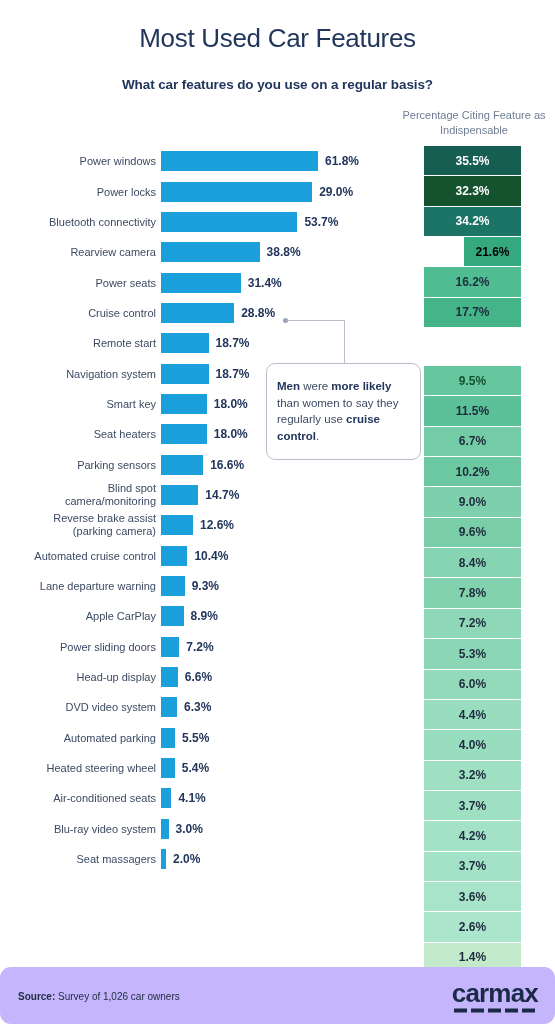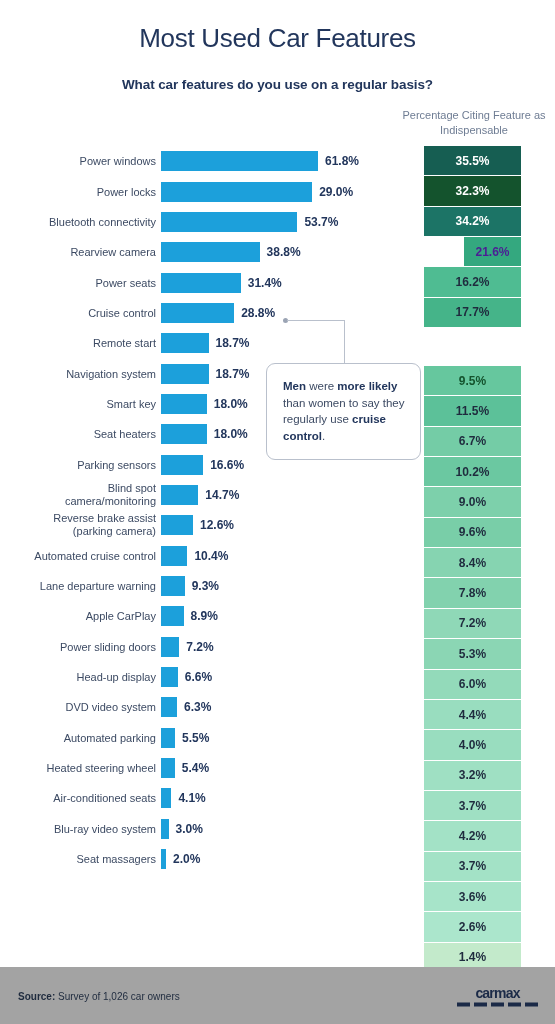--- a/index.html
+++ b/index.html
@@ -115,21 +115,21 @@
   
   .callout {
     position: absolute;
     left: 266px;
     top: 363px;
     width: 155px;
     box-sizing: border-box;
     border: 1px solid #B9C0CC;
     border-radius: 9px;
     background: #ffffff;
-    padding: 14px 14px 14px 16px;
+    padding: 14px 14px 14px 10px;
     font-size: 11.5px;
     line-height: 1.45;
     color: #3C4A63;
   }
   .callout b { color: #22365C; font-weight: 700; }
 
   .callout-connector {
     position: absolute;
     left: 283px;
     top: 318px;
@@ -162,40 +162,41 @@
     background: #B9C0CC;
   }
 
   
   .footer {
     position: absolute;
     left: 0;
     bottom: 0;
     width: 555px;
     height: 57px;
-    background: #a3a3a3;
+    background: #c4b5fd;
+    border-radius: 11px;
   }
   .source {
     position: absolute;
     left: 18px;
     top: 50%;
     transform: translateY(-50%);
     font-size: 10px;
     color: #1F2B3E;
   }
   .source b { font-weight: 700; }
   .logo {
     position: absolute;
     right: 17px;
     top: 50%;
     transform: translateY(-50%);
     text-align: center;
   }
   .logo-word {
-    font-size: 14px;
+    font-size: 26px;
     font-weight: 700;
     letter-spacing: -0.8px;
     color: #1B2A47;
     line-height: 1;
   }
   .logo-dashes {
     display: flex;
     gap: 4px;
     justify-content: center;
     margin-top: 3px;
@@ -388,21 +389,21 @@
         <div class="bar" style="width: 5.08091px; background: rgb(28, 160, 219);"></div>
         <span class="bar-value">2.0%</span>
       </div>
     </div>
   </div>
 
 <div class="green-col">
     <div class="green-cell" style="background: rgb(22, 94, 82); color: rgb(255, 255, 255);">35.5%</div>
     <div class="green-cell" style="background: #14532d; color: rgb(255, 255, 255);">32.3%</div>
     <div class="green-cell" style="background: rgb(28, 116, 102); color: rgb(255, 255, 255);">34.2%</div>
-    <div class="green-cell" style="background: rgb(52, 168, 127); color: #4c1d95; margin-left: 40px;">21.6%</div>
+    <div class="green-cell" style="background: rgb(52, 168, 127); color: #000000; margin-left: 40px;">21.6%</div>
     <div class="green-cell" style="background: rgb(79, 188, 146); color: rgb(31, 43, 62);">16.2%</div>
     <div class="green-cell" style="background: rgb(69, 180, 137); color: rgb(31, 43, 62);">17.7%</div>
     <div class="green-cell" style="background: rgb(102, 199, 158); color: #14532d; margin-top: 38px;">9.5%</div>
     <div class="green-cell" style="background: rgb(92, 193, 153); color: rgb(31, 43, 62);">11.5%</div>
     <div class="green-cell" style="background: rgb(116, 204, 166); color: rgb(31, 43, 62);">6.7%</div>
     <div class="green-cell" style="background: rgb(107, 200, 161); color: rgb(31, 43, 62);">10.2%</div>
     <div class="green-cell" style="background: rgb(125, 208, 171); color: rgb(31, 43, 62);">9.0%</div>
     <div class="green-cell" style="background: rgb(121, 206, 168); color: rgb(31, 43, 62);">9.6%</div>
     <div class="green-cell" style="background: rgb(134, 212, 177); color: rgb(31, 43, 62);">8.4%</div>
     <div class="green-cell" style="background: rgb(130, 210, 174); color: rgb(31, 43, 62);">7.8%</div>

